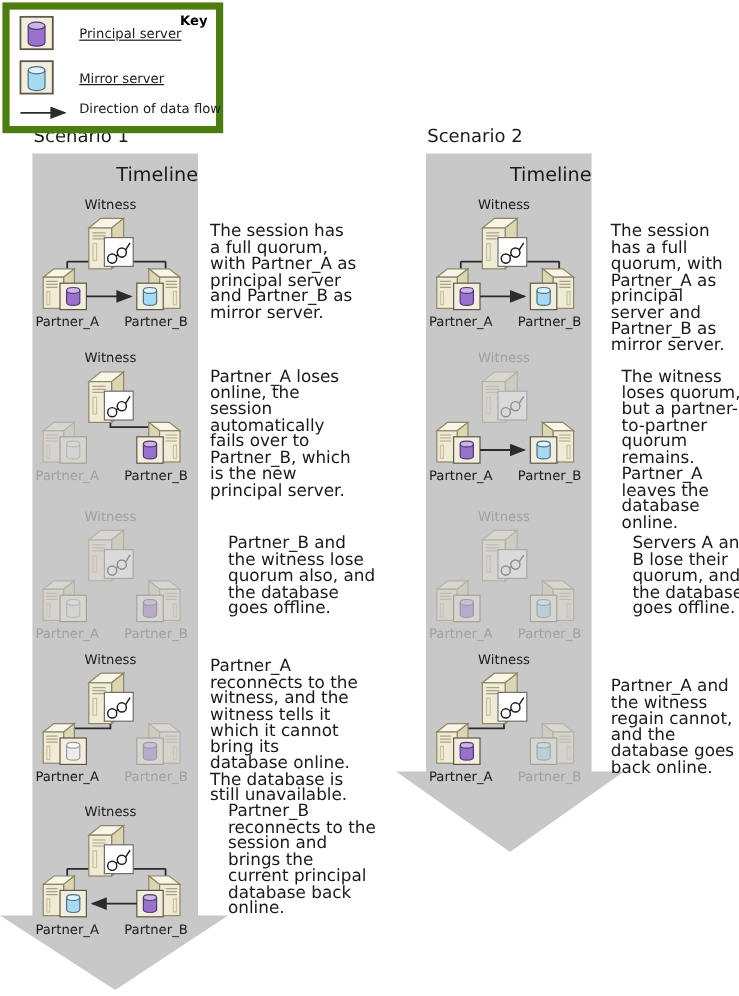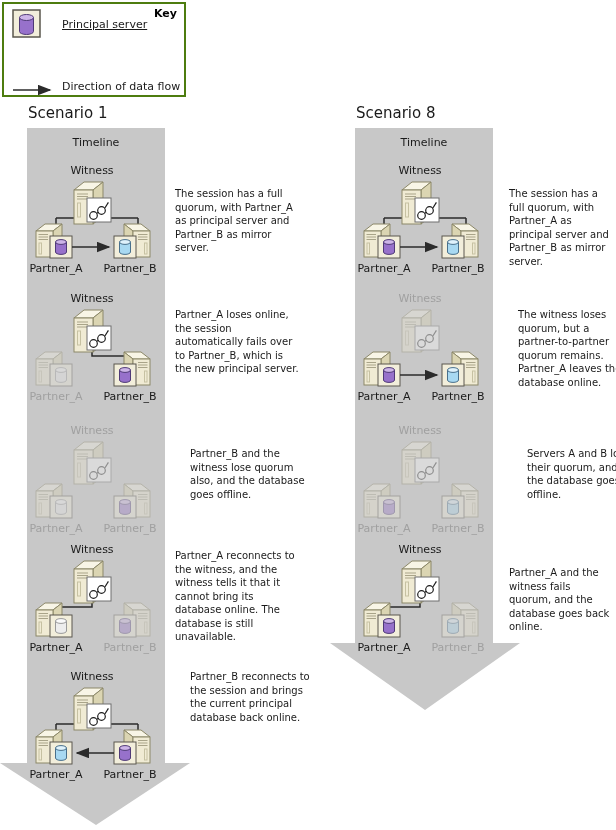--- a/index.html
+++ b/index.html
@@ -1,24 +1,24 @@
 <!DOCTYPE html>
 <html><head>
 <meta charset="utf-8">
 <style>
   * { box-sizing: border-box; }
   html,body { margin:0; padding:0; background:#ffffff; }
   body { font-family:"DejaVu Sans", sans-serif; }
   #canvas { position:relative; width:616px; height:830px; background:#ffffff; overflow:hidden; }
   .abs { position:absolute; }
-  .caption { position:absolute; font-size:10px; line-height:13.5px; color:#1a1a1a; }
+  .caption { position:absolute; font-size:14px; line-height:13.5px; color:#1a1a1a; }
   .scn-label { position:absolute; font-size:15px; color:#1a1a1a; white-space:nowrap; }
-  .tl-label { position:absolute; font-size:11px; color:#1a1a1a; text-align:center; }
+  .tl-label { position:absolute; font-size:16px; color:#1a1a1a; text-align:right; }
   svg text { font-family:"DejaVu Sans", sans-serif; font-size:11px; }
-  .key { position:absolute; left:2px; top:2px; width:184px; height:95px; border:2px solid #4d7c0f; background:#ffffff; }
+  .key { position:absolute; left:2px; top:2px; width:184px; height:109px; border:6px solid #4d7c0f; background:#ffffff; }
   .key-title { position:absolute; top:3px; right:7px; font-size:11px; font-weight:bold; color:#000; }
   .key-row { position:absolute; left:8px; display:flex; align-items:center; }
   .key-ic { width:30px; height:30px; display:inline-block; flex:0 0 auto; }
   .key-ic-arrow { width:48px; height:12px; display:inline-block; flex:0 0 auto; }
   .key-lb { font-size:11px; color:#1a1a1a; margin-left:20px; white-space:nowrap;text-decoration:underline; }
   .key-lb-arrow { font-size:11px; color:#1a1a1a; margin-left:2px; white-space:nowrap; }
 </style>
 </head>
 <body>
 
@@ -258,21 +258,21 @@
     <rect x="6" y="14" width="22" height="22" fill="#f2eedb" stroke="#5a574e" stroke-width="1"></rect>
     <g>
     <path d="M 11.5 20 L 11.5 30 A 5.5 2.4 0 0 0 22.5 30 L 22.5 20" fill="#9771cb" stroke="#4f3a77" stroke-width="1"></path>
     <ellipse cx="17" cy="20" rx="5.5" ry="2.4" fill="#cdb5e8" stroke="#4f3a77" stroke-width="1"></ellipse>
   </g>
   </g>
         <text x="66" y="14" text-anchor="middle" fill="#1a1a1a">Witness</text>
         <text x="30" y="112" text-anchor="middle" fill="#1a1a1a">Partner_A</text>
         <text x="104" y="112" text-anchor="middle" fill="#a0a0a0">Partner_B</text>
       </svg>
-      <div class="caption" style="left:175px;top:549px;width:124px">Partner_A reconnects to the witness, and the witness tells it that it cannot bring its database online. The database is still unavailable.</div>
+      <div class="caption" style="left:175px;top:549px;width:124px">Partner_A reconnects to the witness, and the witness tells it which it cannot bring its database online. The database is still unavailable.</div>
       <svg class="abs" style="left:26px;top:666px" width="140" height="118">
         <defs>
           <marker id="ah-0-4" markerWidth="9" markerHeight="8" refX="8" refY="3.5" orient="auto">
             <path d="M0,0 L9,3.5 L0,7 z" fill="#2b2b2b"></path>
           </marker>
         </defs>
         <line x1="66" y1="50" x2="66" y2="58" stroke="#2b2b2b" stroke-width="1.5"></line>
         <line x1="30" y1="58" x2="112" y2="58" stroke="#2b2b2b" stroke-width="1.5"></line>
         <line x1="30" y1="58" x2="30" y2="67" stroke="#2b2b2b" stroke-width="1.5"></line>
         <line x1="112" y1="58" x2="112" y2="67" stroke="#2b2b2b" stroke-width="1.5"></line>
@@ -321,21 +321,21 @@
     <path d="M 11.5 20 L 11.5 30 A 5.5 2.4 0 0 0 22.5 30 L 22.5 20" fill="#9771cb" stroke="#4f3a77" stroke-width="1"></path>
     <ellipse cx="17" cy="20" rx="5.5" ry="2.4" fill="#cdb5e8" stroke="#4f3a77" stroke-width="1"></ellipse>
   </g>
   </g>
         <line x1="88" y1="87" x2="51" y2="87" stroke="#2b2b2b" stroke-width="1.5" marker-end="url(#ah-0-4)"></line>
         <text x="66" y="14" text-anchor="middle" fill="#1a1a1a">Witness</text>
         <text x="30" y="112" text-anchor="middle" fill="#1a1a1a">Partner_A</text>
         <text x="104" y="112" text-anchor="middle" fill="#1a1a1a">Partner_B</text>
       </svg>
       <div class="caption" style="left:190px;top:670px;width:124px">Partner_B reconnects to the session and brings the current principal database back online.</div>
-      <div class="scn-label" style="left:356px;top:104px">Scenario 8</div>
+      <div class="scn-label" style="left:356px;top:104px">Scenario 2</div>
       <div class="tl-label" style="left:355px;top:136px;width:138px">Timeline</div>
       <svg class="abs" style="left:354px;top:160px" width="140" height="118">
         <defs>
           <marker id="ah-1-0" markerWidth="9" markerHeight="8" refX="8" refY="3.5" orient="auto">
             <path d="M0,0 L9,3.5 L0,7 z" fill="#2b2b2b"></path>
           </marker>
         </defs>
         <line x1="66" y1="50" x2="66" y2="58" stroke="#2b2b2b" stroke-width="1.5"></line>
         <line x1="30" y1="58" x2="112" y2="58" stroke="#2b2b2b" stroke-width="1.5"></line>
         <line x1="30" y1="58" x2="30" y2="67" stroke="#2b2b2b" stroke-width="1.5"></line>
@@ -557,34 +557,44 @@
     <rect x="6" y="14" width="22" height="22" fill="#f2eedb" stroke="#5a574e" stroke-width="1"></rect>
     <g>
     <path d="M 11.5 20 L 11.5 30 A 5.5 2.4 0 0 0 22.5 30 L 22.5 20" fill="#a8d9f2" stroke="#49708c" stroke-width="1"></path>
     <ellipse cx="17" cy="20" rx="5.5" ry="2.4" fill="#dff2fc" stroke="#49708c" stroke-width="1"></ellipse>
   </g>
   </g>
         <text x="66" y="14" text-anchor="middle" fill="#1a1a1a">Witness</text>
         <text x="30" y="112" text-anchor="middle" fill="#1a1a1a">Partner_A</text>
         <text x="104" y="112" text-anchor="middle" fill="#a0a0a0">Partner_B</text>
       </svg>
-      <div class="caption" style="left:509px;top:566px;width:106px">Partner_A and the witness fails quorum, and the database goes back online.</div>
+      <div class="caption" style="left:509px;top:566px;width:106px">Partner_A and the witness regain cannot, and the database goes back online.</div>
     </div>
 
   <div class="key">
     <div class="key-title">Key</div>
     <div class="key-row" style="top:5px">
       <span class="key-ic" id="keyic0"><svg width="30" height="30">
             <rect x="1" y="1" width="27" height="27" fill="#f2eedb" stroke="#5a574e" stroke-width="1.5"></rect>
             <g>
     <path d="M 7.5 8.5 L 7.5 22.5 A 7 3 0 0 0 21.5 22.5 L 21.5 8.5" fill="#9771cb" stroke="#4f3a77" stroke-width="1"></path>
     <ellipse cx="14.5" cy="8.5" rx="7" ry="3" fill="#cdb5e8" stroke="#4f3a77" stroke-width="1"></ellipse>
   </g>
           </svg></span>
       <span class="key-lb">Principal server</span>
+    </div>
+    <div class="key-row" style="top:42px">
+      <span class="key-ic" id="keyic1"><svg width="30" height="30">
+            <rect x="1" y="1" width="27" height="27" fill="#f2eedb" stroke="#5a574e" stroke-width="1.5"></rect>
+            <g>
+    <path d="M 7.5 8.5 L 7.5 22.5 A 7 3 0 0 0 21.5 22.5 L 21.5 8.5" fill="#a8d9f2" stroke="#49708c" stroke-width="1"></path>
+    <ellipse cx="14.5" cy="8.5" rx="7" ry="3" fill="#dff2fc" stroke="#49708c" stroke-width="1"></ellipse>
+  </g>
+          </svg></span>
+      <span class="key-lb">Mirror server</span>
     </div>
     <div class="key-row" style="top:76px">
       <span class="key-ic-arrow" id="keyic2"><svg width="48" height="12">
             <defs>
               <marker id="ah-key" markerWidth="9" markerHeight="8" refX="8" refY="3.5" orient="auto">
                 <path d="M0,0 L9,3.5 L0,7 z" fill="#2b2b2b"></path>
               </marker>
             </defs>
             <line x1="1" y1="6" x2="38" y2="6" stroke="#2b2b2b" stroke-width="1.5" marker-end="url(#ah-key)"></line>
           </svg></span>

